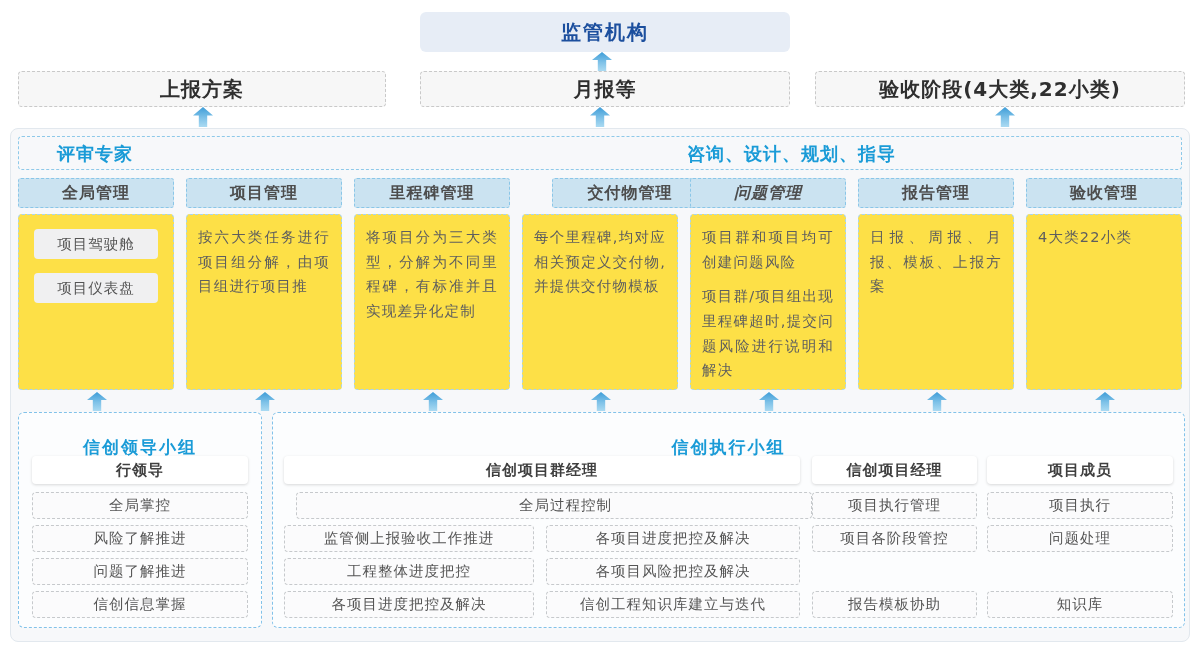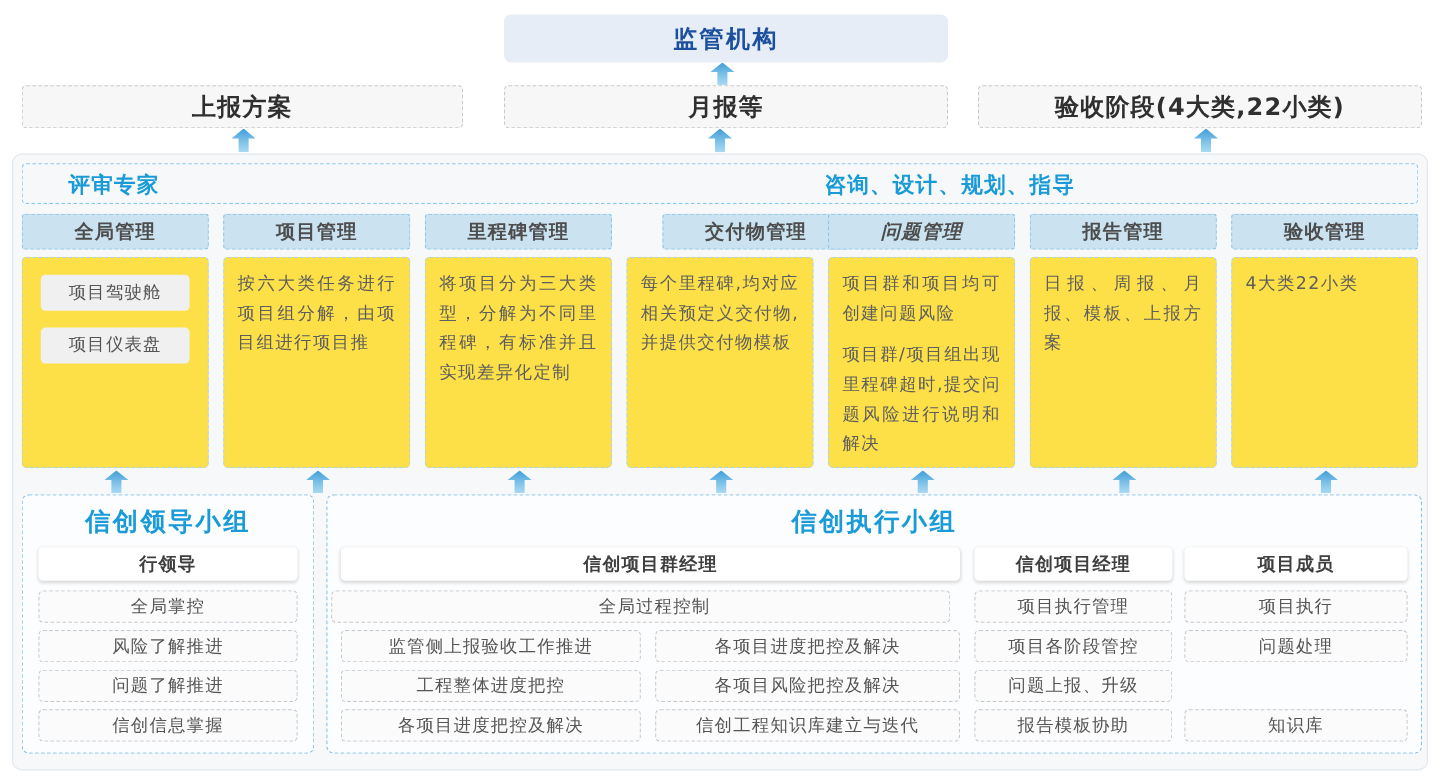--- a/index.html
+++ b/index.html
@@ -39,22 +39,22 @@
     font-size:14.5px; color:#5e5e5e; line-height:1.7; letter-spacing:1.2px;
     text-align:justify; }
   .col-body p + p { margin-top:10px; }
 
   .chip { width:124px; height:30px; margin:6px auto 14px auto; background:#f0f0f1;
     border-radius:4px; display:flex; align-items:center; justify-content:center;
     font-size:14.5px; color:#555; letter-spacing:1px; }
 
   .group { top:412px; height:216px; background:#fcfdfe;
     border:1.5px dashed #82c2e9; border-radius:6px; }
-  .group-title { top:420px; height:30px; display:flex; align-items:center;
-    justify-content:center; font-size:21px; font-weight:bold; color:#1a9bd7;
+  .group-title { top:432px; height:30px; display:flex; align-items:center;
+    justify-content:center; font-size:17px; font-weight:bold; color:#1a9bd7;
     letter-spacing:2px; }
 
   .role-box { top:456px; height:28px; background:#ffffff; border-radius:4px;
     box-shadow:0 1px 3px rgba(0,0,0,.15);
     display:flex; align-items:center; justify-content:center;
     font-size:15px; font-weight:bold; color:#3f3f3f; letter-spacing:1px; }
 
   .item { height:27px; background:#fbfbfc; border:1px dashed #c6c9cc;
     border-radius:4px; display:flex; align-items:center; justify-content:center;
     font-size:14.5px; color:#555; letter-spacing:1px; white-space:nowrap; }
@@ -128,32 +128,31 @@
   <div class="abs role-box" style="left:32px; width:216px;">行领导</div>
   <div class="abs item r1" style="left:32px; width:216px;">全局掌控</div>
   <div class="abs item r2" style="left:32px; width:216px;">风险了解推进</div>
   <div class="abs item r3" style="left:32px; width:216px;">问题了解推进</div>
   <div class="abs item r4" style="left:32px; width:216px;">信创信息掌握</div>
 
   <div class="abs group" style="left:272px; width:913px;"></div>
   <div class="abs group-title" style="left:272px; width:913px;">信创执行小组</div>
 
   <div class="abs role-box" style="left:284px; width:516px;">信创项目群经理</div>
-  <div class="abs item r1" style="left:276px; width:516px;padding-left:23px;">全局过程控制</div>
+  <div class="abs item r1" style="left:296px; width:516px;padding-left:23px;">全局过程控制</div>
   <div class="abs item r2" style="left:284px; width:250px;">监管侧上报验收工作推进</div>
   <div class="abs item r3" style="left:284px; width:250px;">工程整体进度把控</div>
   <div class="abs item r4" style="left:284px; width:250px;">各项目进度把控及解决</div>
   <div class="abs item r2" style="left:546px; width:254px;">各项目进度把控及解决</div>
   <div class="abs item r3" style="left:546px; width:254px;">各项目风险把控及解决</div>
   <div class="abs item r4" style="left:546px; width:254px;text-align:right;">信创工程知识库建立与迭代</div>
 
   <div class="abs role-box" style="left:812px; width:165px;">信创项目经理</div>
   <div class="abs item r1" style="left:812px; width:165px;">项目执行管理</div>
   <div class="abs item r2" style="left:812px; width:165px;">项目各阶段管控</div>
-  <div class="abs item r3" style="left:812px; width:165px;">问题上报、升级</div>
   <div class="abs item r4" style="left:812px; width:165px;">报告模板协助</div>
 
   <div class="abs role-box" style="left:987px; width:186px;">项目成员</div>
   <div class="abs item r1" style="left:987px; width:186px;">项目执行</div>
   <div class="abs item r2" style="left:987px; width:186px;">问题处理</div>
   <div class="abs item r4" style="left:987px; width:186px;">知识库</div>
 
 </div>
 
 </body></html>

